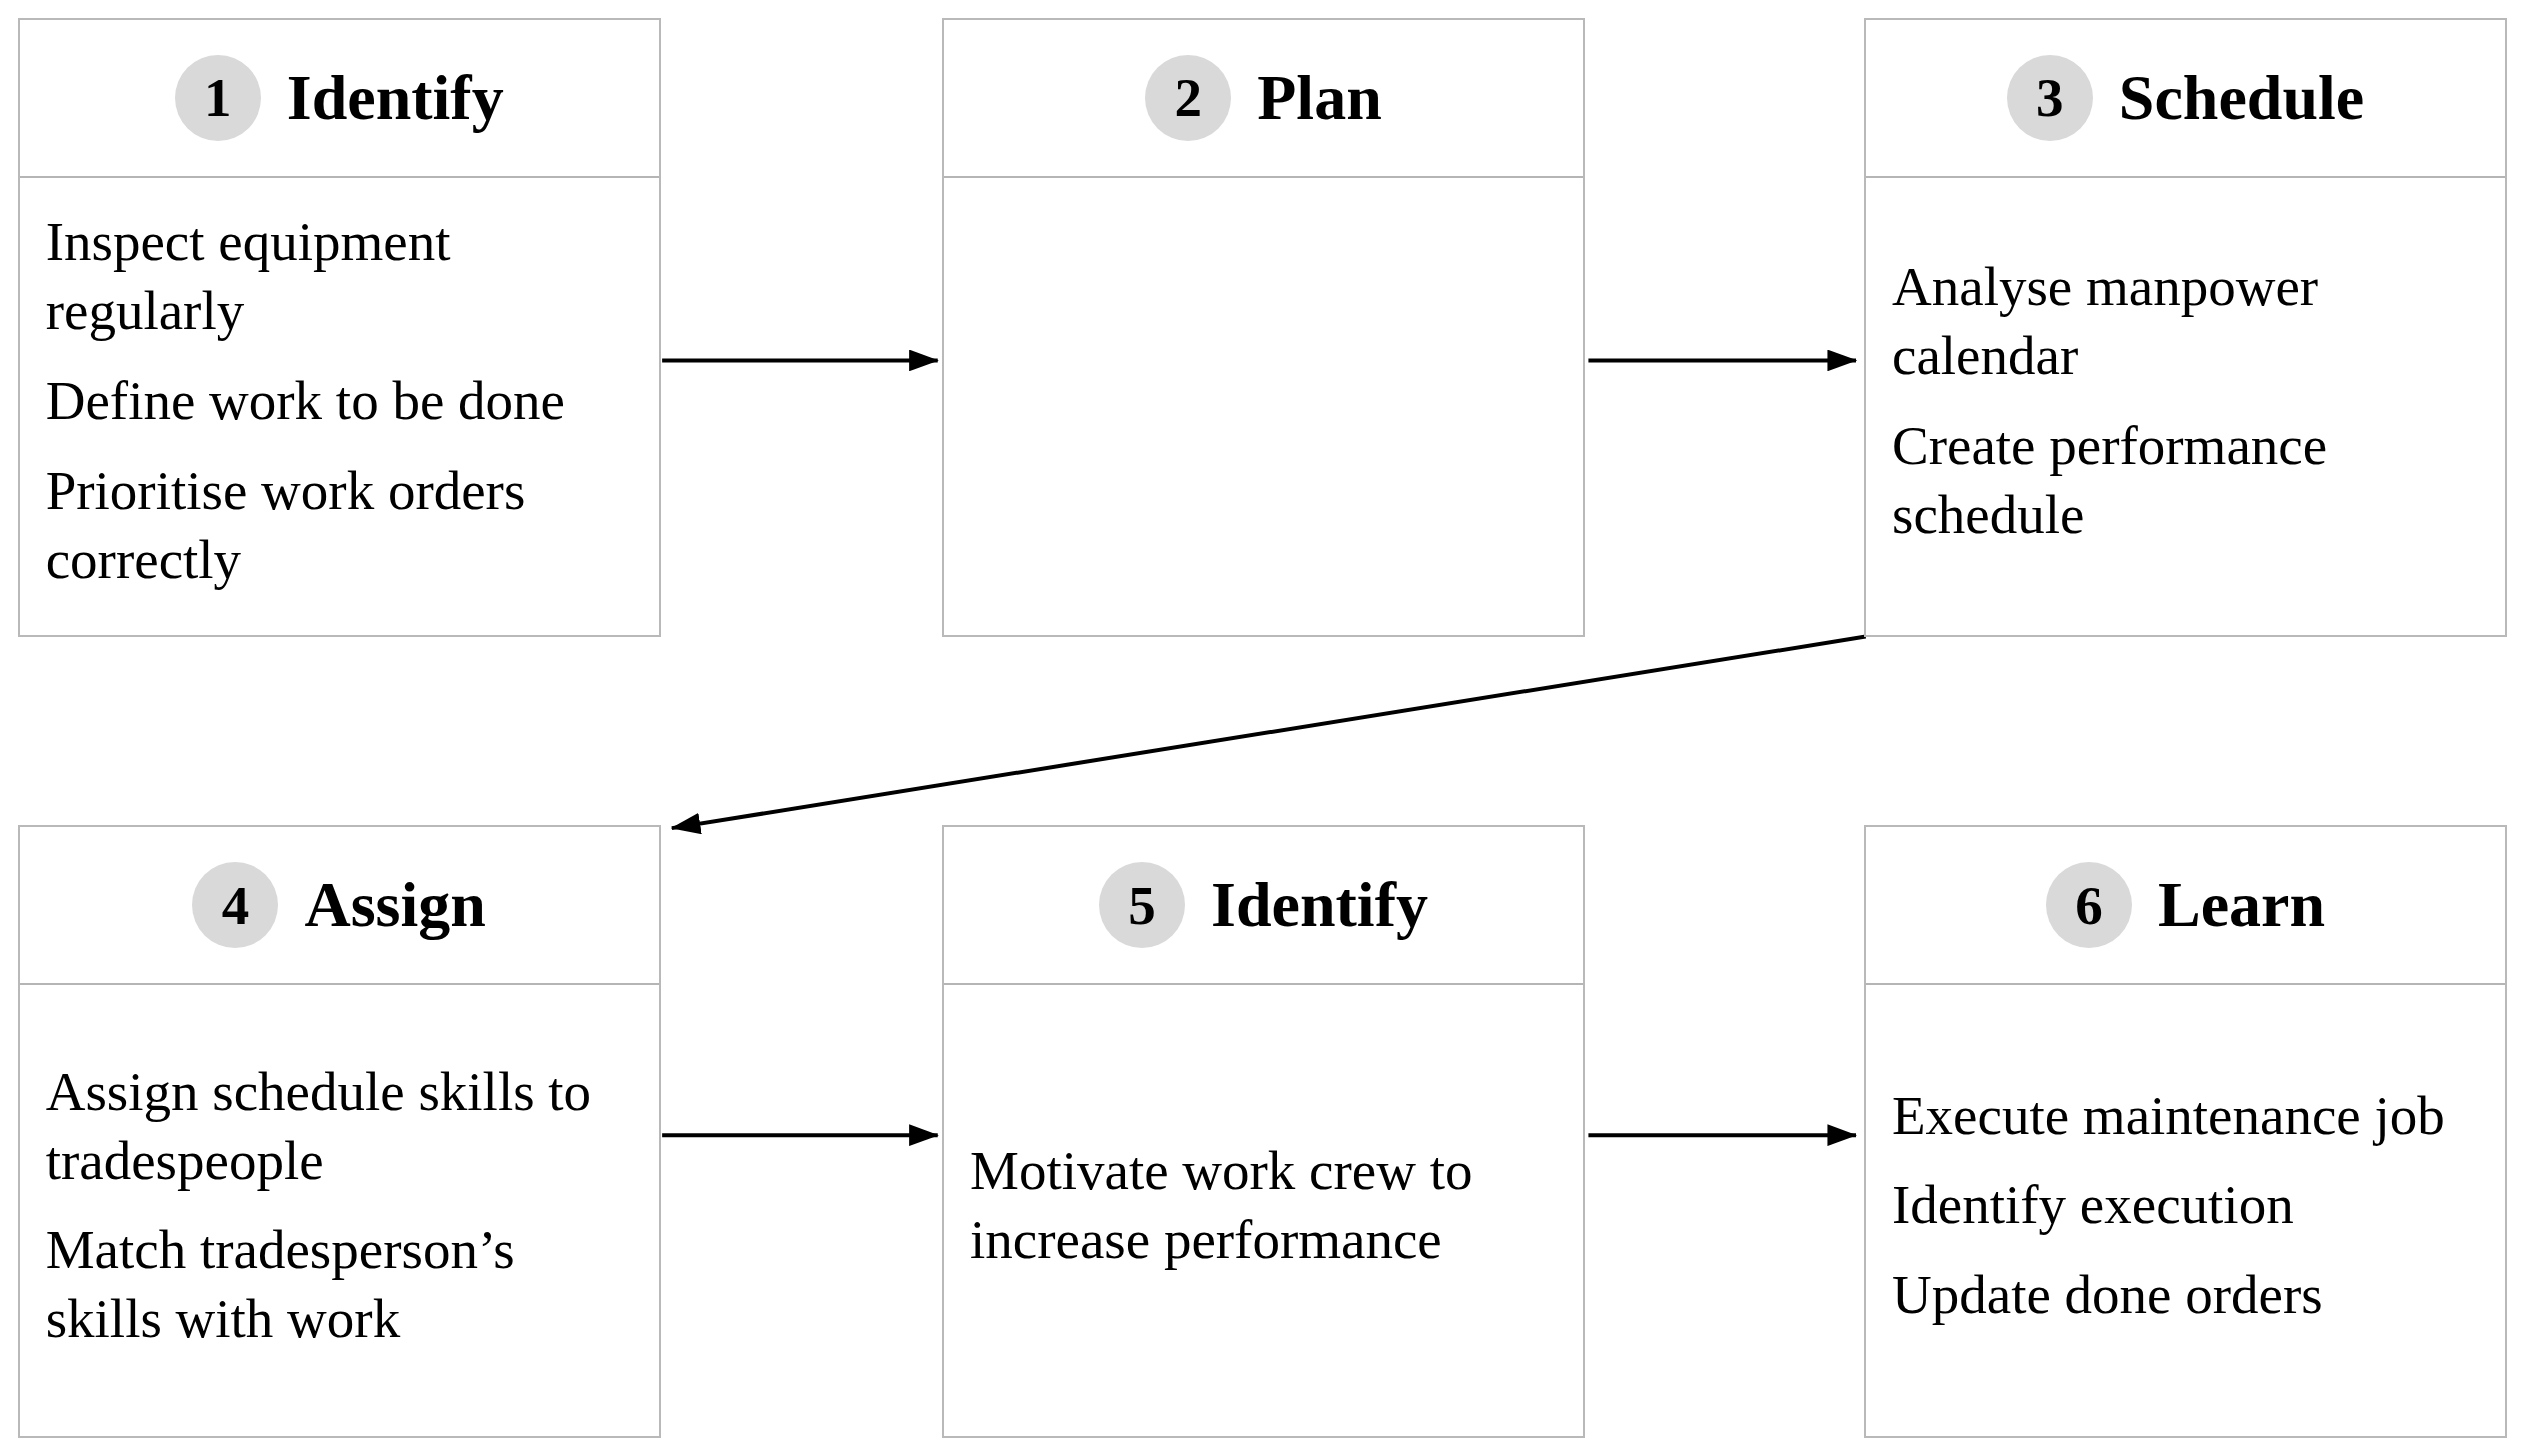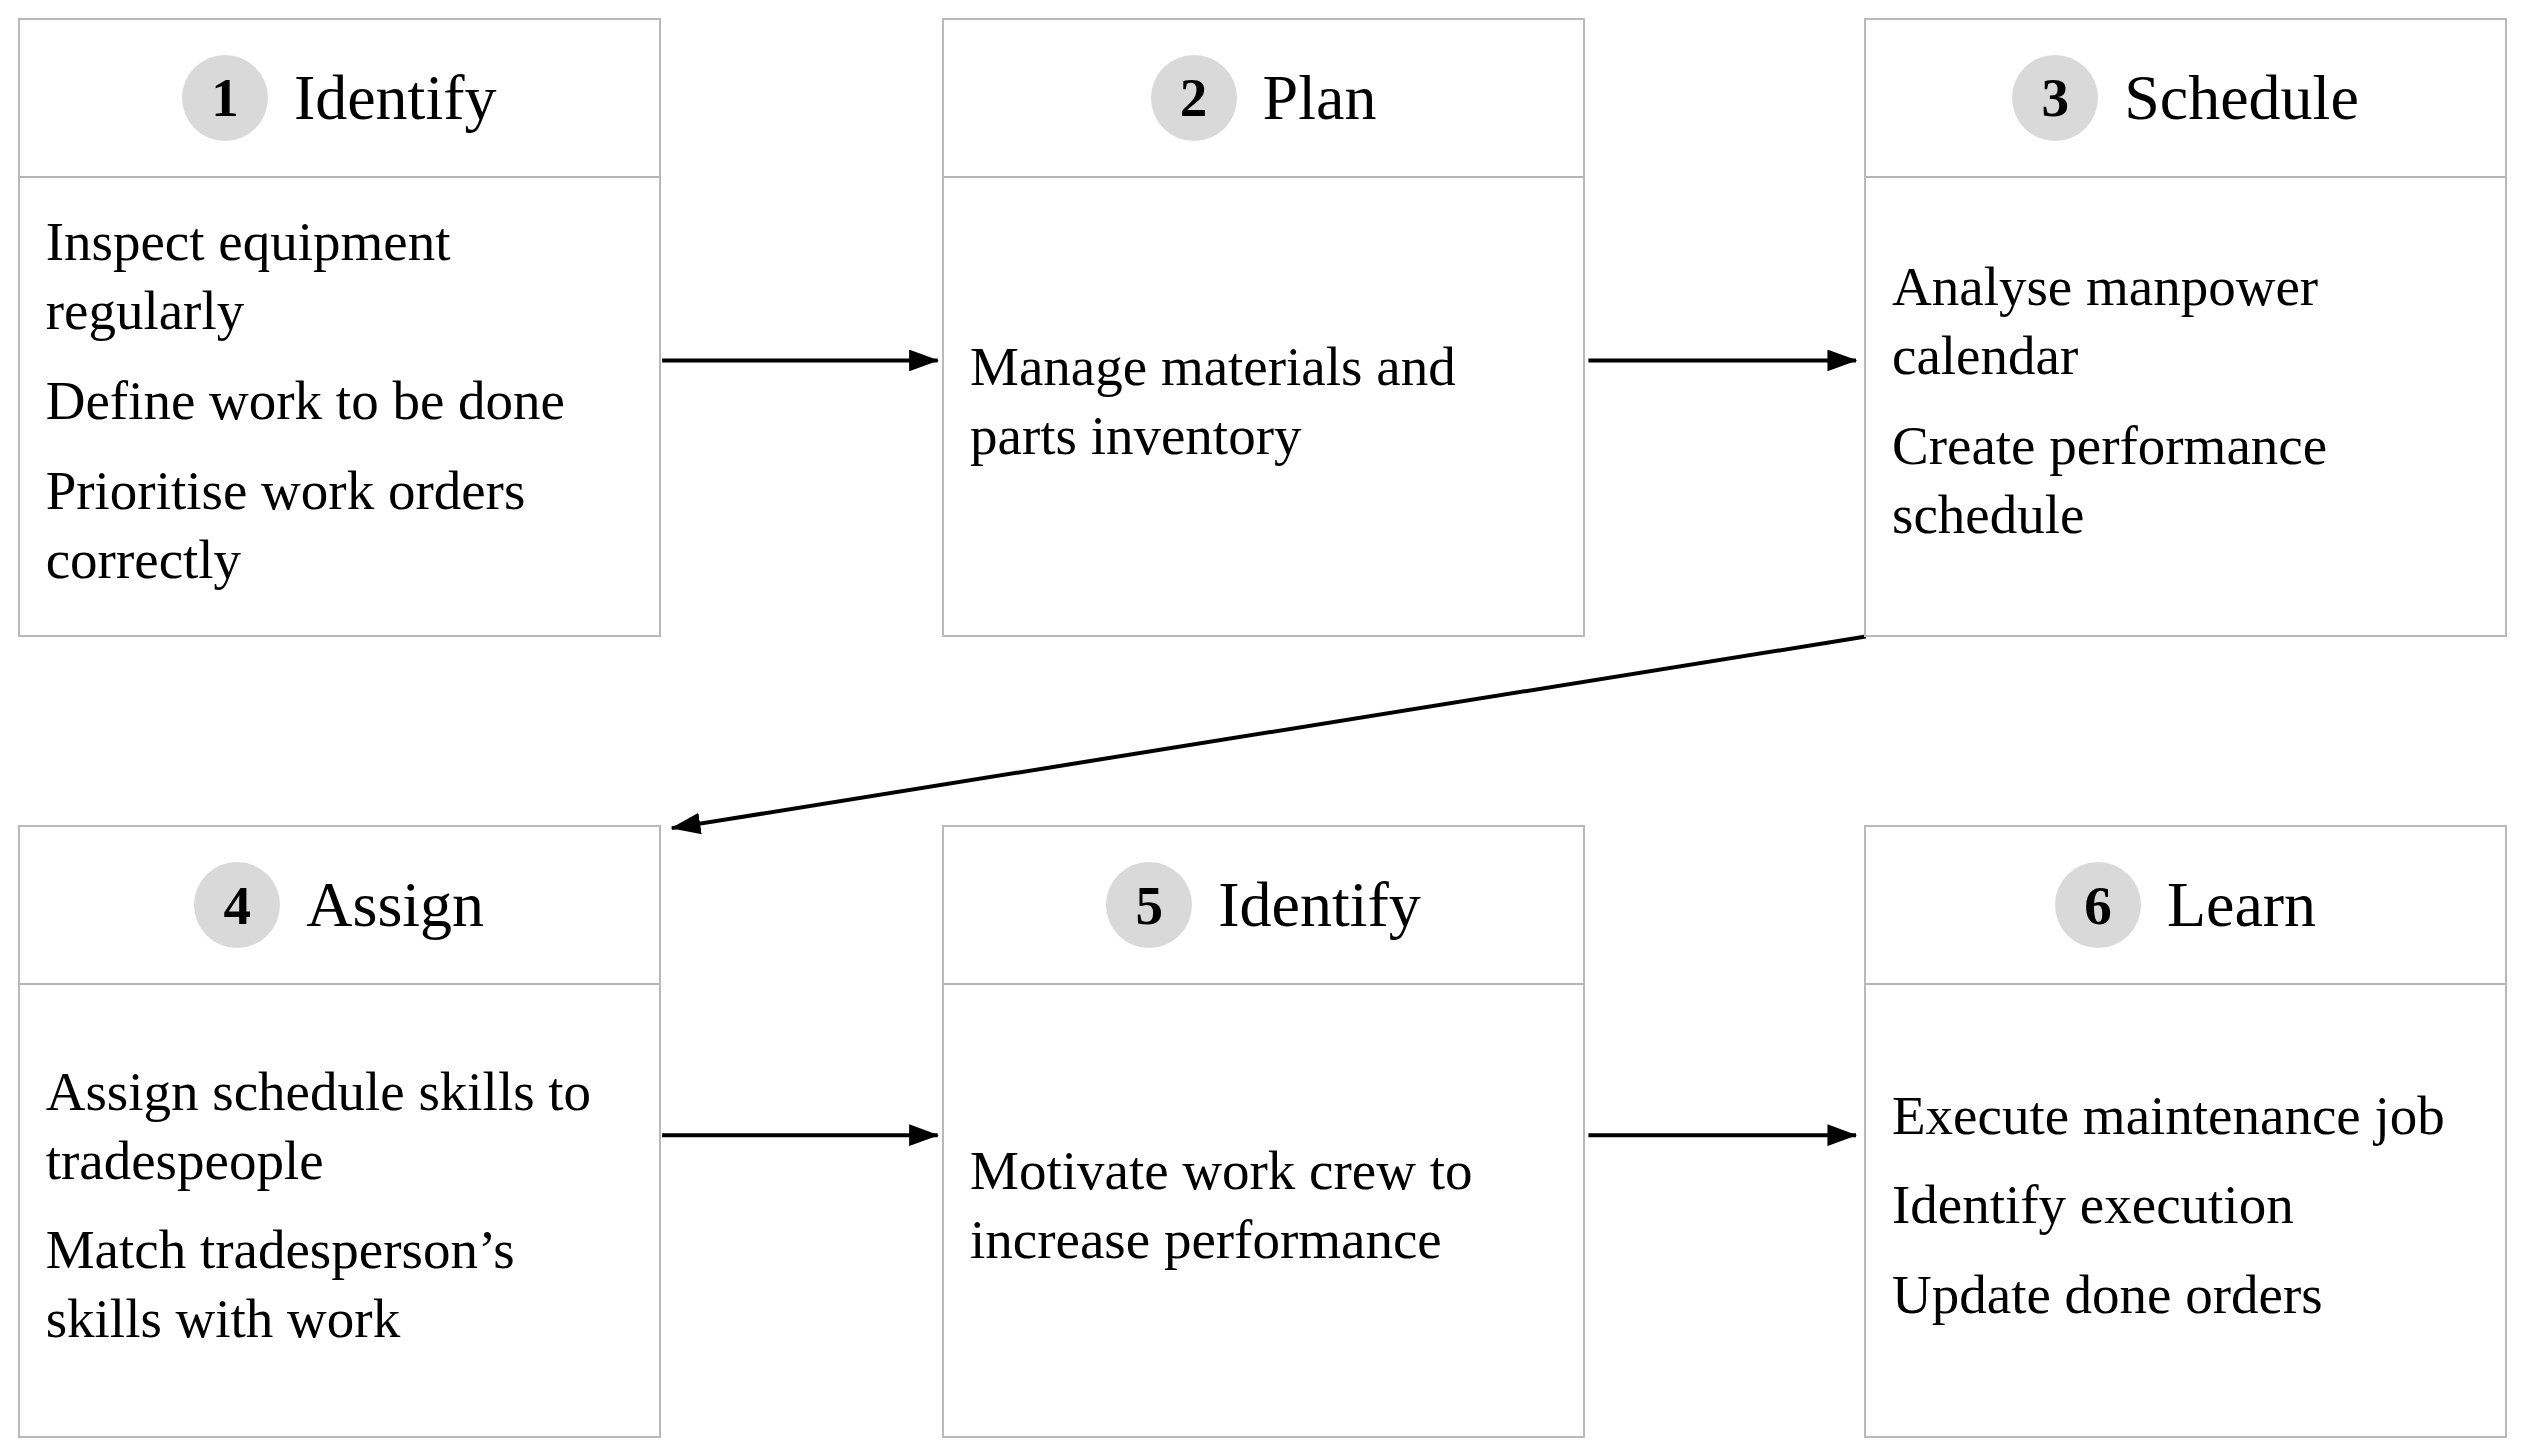--- a/index.html
+++ b/index.html
@@ -63,21 +63,21 @@
     background: #d9d9d9;
     display: flex;
     align-items: center;
     justify-content: center;
     font-size: 55px;
     font-weight: bold;
     line-height: 1;
   }
   .box-title {
     font-size: 64px;
-    font-weight: normal;
+    font-weight: bold;
     white-space: nowrap;
   }
 
   .box-body {
     flex: 1 1 auto;
     display: flex;
     flex-direction: column;
     justify-content: center;
     padding: 5.7px 26px 17px 26px;
   }
@@ -120,21 +120,20 @@
   </div>
 
   <div class="step-box row1 col2">
     <div class="box-header">
       <span class="num-circle">
         <span>2</span>
       </span>
       <span class="box-title">Plan</span>
     </div>
     <div class="box-body">
-      <p>Manage materials and parts inventory</p>
     </div>
   </div>
 
   <div class="step-box row1 col3">
     <div class="box-header">
       <span class="num-circle">
         <span>3</span>
       </span>
       <span class="box-title">Schedule</span>
     </div>

